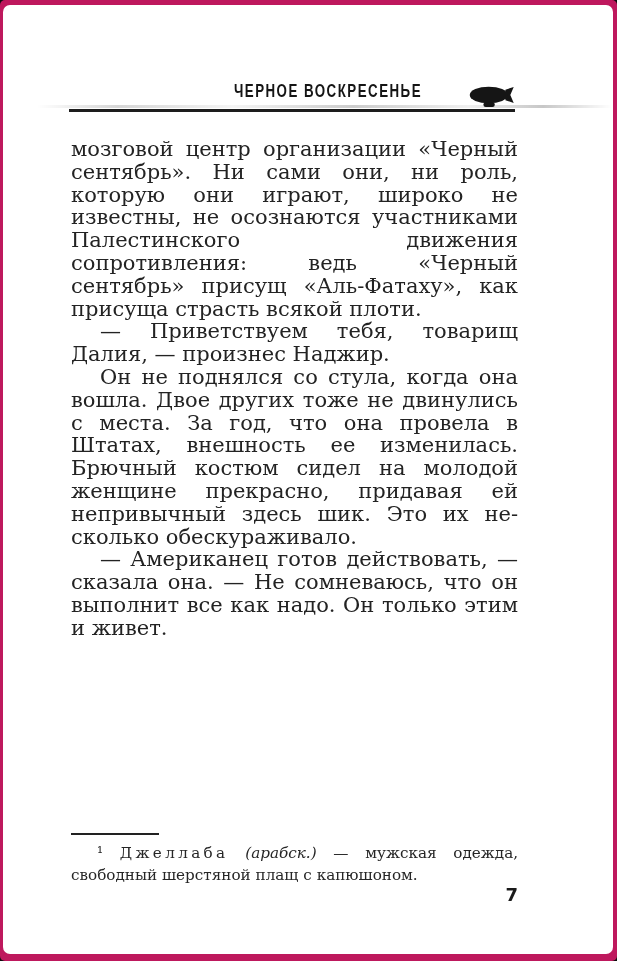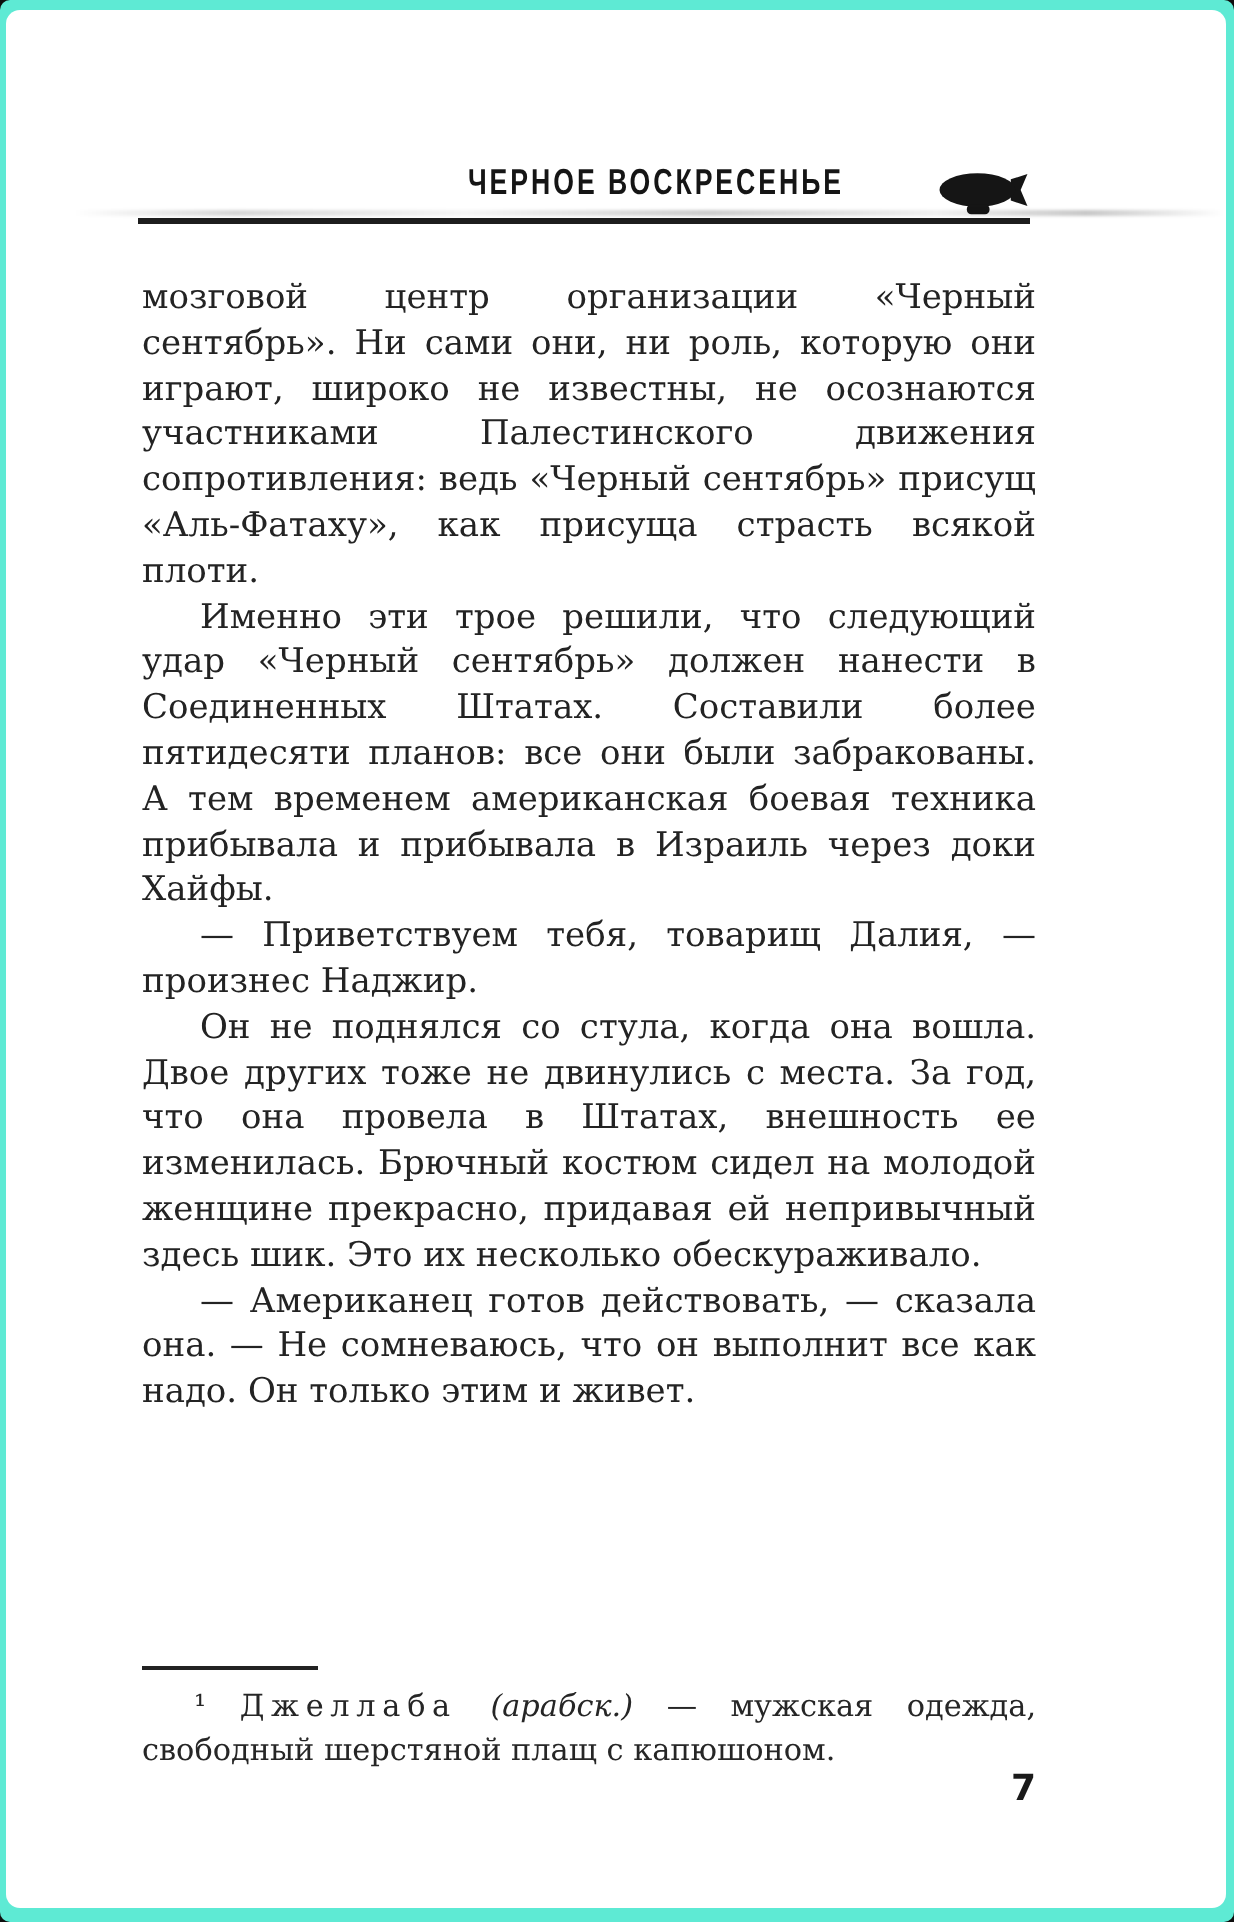--- a/index.html
+++ b/index.html
@@ -5,21 +5,21 @@
   html, body { margin: 0; padding: 0; }
   body {
     width: 617px; height: 961px;
     background: #0e0e0e;
     font-family: "DejaVu Serif", serif;
     overflow: hidden;
   }
   .frame {
     box-sizing: border-box;
     width: 617px; height: 961px;
-    background: #5eead4;
+    background: #be185d;
     padding: 5px 4px 7px 3px;
     border-radius: 5px;
   }
   .paper {
     position: relative;
     width: 100%; height: 100%;
     background: #ffffff;
     border-radius: 7px;
     box-sizing: border-box;
   }
@@ -55,21 +55,21 @@
     background: linear-gradient(90deg,
       rgba(0,0,0,0) 0%, rgba(0,0,0,0.16) 14%, rgba(0,0,0,0.04) 34%,
       rgba(0,0,0,0.20) 55%, rgba(0,0,0,0.06) 75%, rgba(0,0,0,0.22) 88%, rgba(0,0,0,0) 100%);
     filter: blur(0.7px);
   }
   
   .body-text {
     position: absolute;
     left: 68px; top: 133px;
     width: 447px;
-    font-size: 17px;
+    font-size: 21px;
     line-height: 22.8px;
     color: #232323;
     text-align: justify;
   }
   .body-text p { margin: 0; text-indent: 29px; }
   .body-text p.first { text-indent: 0; }
   
   .fn-sep {
     position: absolute;
     left: 68px; top: 828px;
@@ -114,21 +114,20 @@
         <path d="M48 6 L59 2.5 L54.5 13 L59 23.5 L48 20 Z"></path>
         <ellipse cx="26" cy="13" rx="25" ry="11"></ellipse>
         <rect x="19" y="22.5" width="15" height="6.5" rx="3"></rect>
       </g>
     </svg>
 
     <div class="rh-rule"></div>
 
     <div class="body-text">
       <p class="first">мозговой центр организации «Черный сентябрь». Ни сами они, ни роль, которую они играют, широко не известны, не осознаются участниками Палестинского движения сопротивления: ведь «Черный сентябрь» присущ «Аль-Фатаху», как присуща страсть всякой плоти.</p>
-      <p>Именно эти трое решили, что следующий удар «Черный сентябрь» должен нанести в Соединенных Штатах. Составили более пятидесяти планов: все они были забракованы. А тем временем американская боевая техника прибывала и прибывала в Израиль через доки Хайфы.</p>
       <p>— Приветствуем тебя, товарищ Далия, — произнес Наджир.</p>
       <p>Он не поднялся со стула, когда она вошла. Двое других тоже не двинулись с места. За год, что она провела в Штатах, внешность ее изменилась. Брюч­ный костюм сидел на молодой женщине прекрасно, придавая ей непривычный здесь шик. Это их не­сколько обескураживало.</p>
       <p>— Американец готов действовать, — сказала она. — Не сомневаюсь, что он выполнит все как надо. Он только этим и живет.</p>
     </div>
 
     <div class="fn-sep"></div>
 
     <div class="footnote"><span class="fn-marker">¹</span> <span class="fn-term">Джеллаба</span> <span class="fn-origin">(арабск.)</span> <span class="fn-def">— мужская одежда, свободный шер­стяной плащ с капюшоном.</span></div>
 
     <div class="page-number">7</div>

